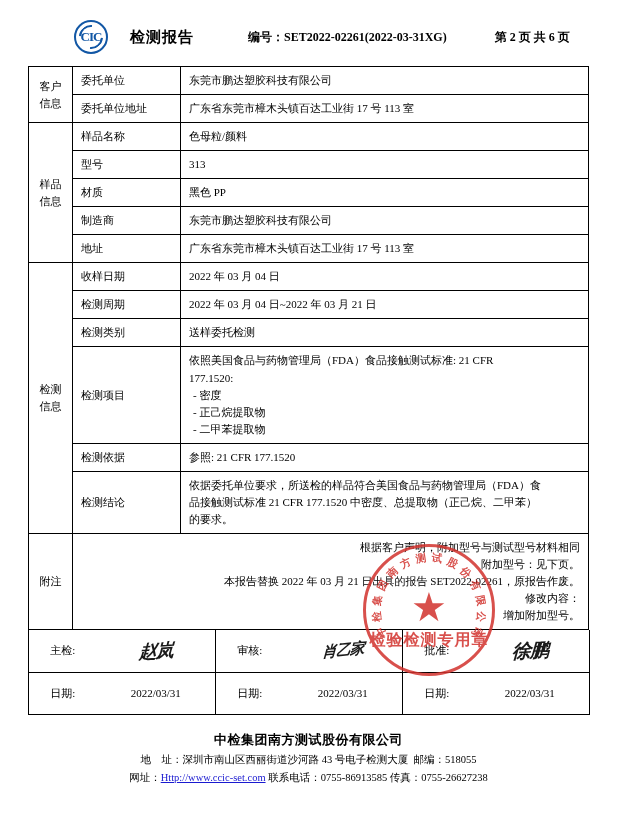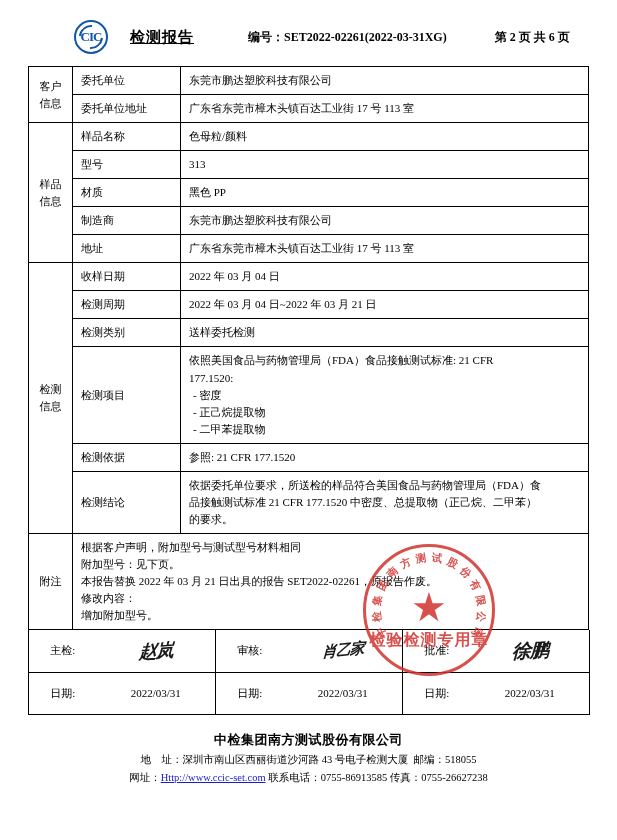--- a/index.html
+++ b/index.html
@@ -52,21 +52,20 @@
     border-radius: 50%;
     border-left-color: transparent;
     border-right-color: transparent;
     transform: rotate(-40deg);
   }
   .hdr-title {
     font-size: 15px;
     font-weight: bold;
     letter-spacing: 1px;
     margin-right: 54px;
-    text-decoration: underline;
   }
   .hdr-no {
     font-size: 12px;
     font-weight: bold;
     margin-right: 48px;
     white-space: nowrap;
   }
   .hdr-page {
     font-size: 12px;
     font-weight: bold;
@@ -99,20 +98,21 @@
     padding-left: 8px;
   }
   td.val {
     padding-left: 8px;
   }
   .sub { margin-left: 4px; }
   
   td.appendix {
     line-height: 1.75;
     padding: 6px 8px;
+    text-align: right;
   }
   
   .sigwrap {
     position: relative;
     width: 561px;
     margin-top: 0;
   }
   table.sig {
     width: 561px;
     border-collapse: collapse;

